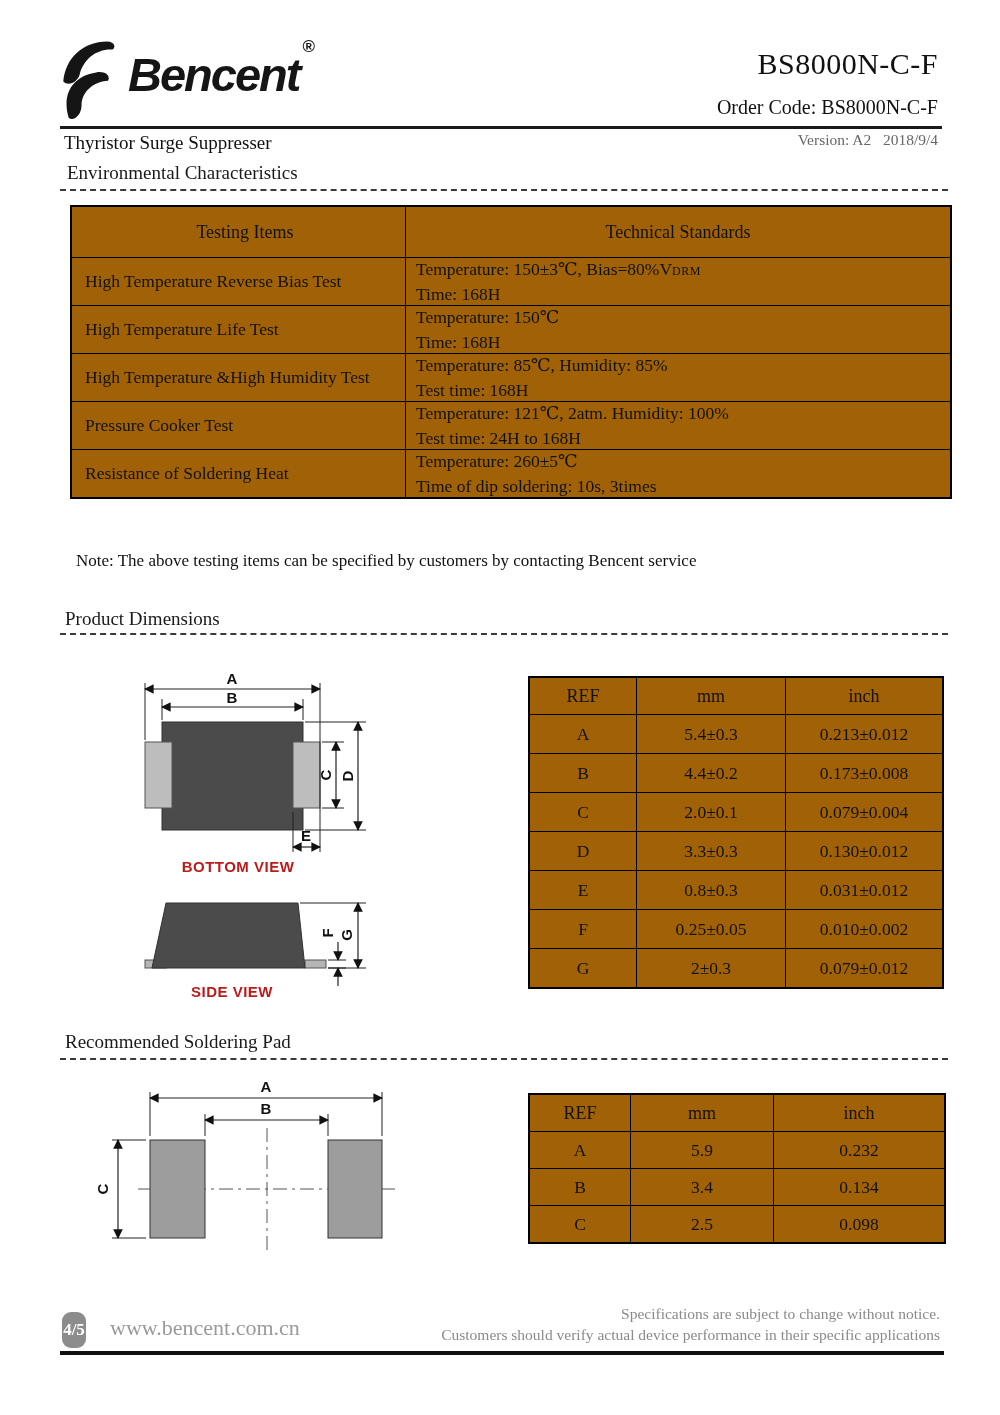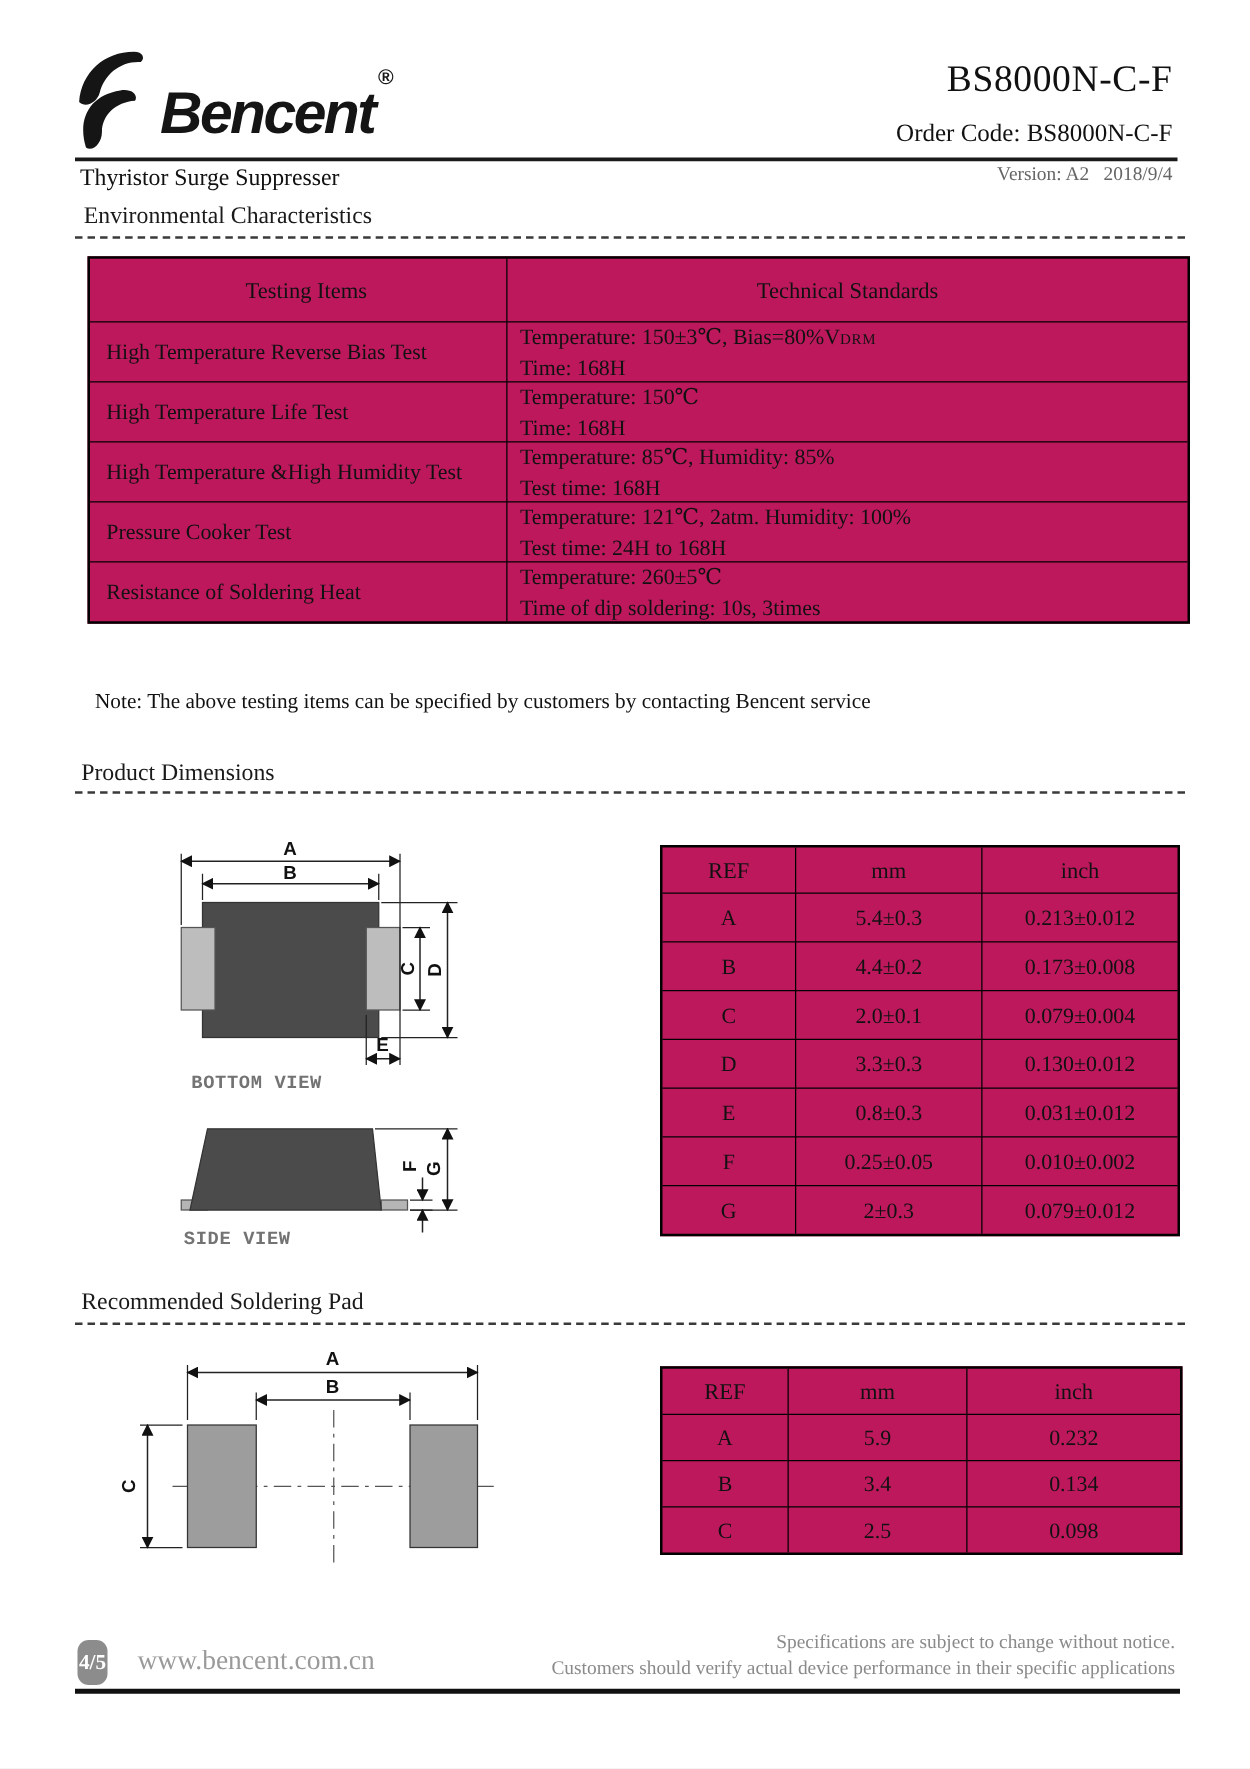--- a/index.html
+++ b/index.html
@@ -3,34 +3,34 @@
 <meta charset="utf-8">
 <style>
   html,body{margin:0;padding:0;background:#e8e8e8;}
   .page{position:relative;width:1000px;height:1415px;background:#ffffff;margin:0 auto;
         font-family:"Liberation Serif","DejaVu Serif",serif;color:#111;overflow:hidden;}
 
   
   .logo{position:absolute;left:56px;top:34px;display:flex;align-items:flex-end;}
   .logo svg{display:block;}
   .brand-text{font-family:"Liberation Sans","DejaVu Sans",sans-serif;font-weight:bold;font-style:italic;
-              font-size:47px;letter-spacing:-2px;margin-left:-12px;margin-bottom:3px;color:#151515;}
+              font-size:47px;letter-spacing:-2px;margin-left:-12px;margin-bottom:18px;color:#151515;}
   .reg{font-size:17px;font-weight:bold;font-style:normal;vertical-align:super;position:relative;top:-22px;left:3px;}
   .product-title{position:absolute;right:62px;top:47px;font-size:30px;letter-spacing:.5px;}
   .order-code{position:absolute;right:62px;top:96px;font-size:20px;}
   .header-rule{position:absolute;left:60px;right:58px;top:126px;height:3px;background:#1a1a1a;}
   .subtitle{position:absolute;left:64px;top:132px;font-size:19px;}
   .version{position:absolute;right:62px;top:131px;font-size:15.5px;color:#666;white-space:pre;}
 
   
   .sec-heading{position:absolute;font-size:19px;color:#1a1a1a;}
   .dash-rule{position:absolute;left:60px;right:52px;border-top:2.5px dashed #3a3a3a;height:0;}
 
   
-  .dtable{position:absolute;display:table;border:2px solid #000;background:#be185d;}
+  .dtable{position:absolute;display:table;border:2px solid #000;background:#a16207;}
   .tr{display:table-row;}
   .td{display:table-cell;border-left:1.5px solid #000;border-top:1.5px solid #000;
       vertical-align:middle;font-size:17.5px;}
   .tr .td:first-child{border-left:none;}
   .tr.head .td{border-top:none;text-align:center;font-size:18px;}
 
   
   .env-table{left:70px;top:205px;width:878px;}
   .env-table .tr.head .td{height:50px;}
   .env-table .td{height:47px;}
@@ -52,22 +52,22 @@
   .pad-table .td{height:36px;}
   .pad-table .td.c1{width:100px;}
   .pad-table .td.c2{width:142px;}
 
   
   .diag{position:absolute;}
   .diag text{font-family:"Liberation Sans","DejaVu Sans",sans-serif;font-weight:bold;font-size:15px;fill:#111;}
   .diag .dimline{stroke:#222;stroke-width:1.2;fill:none;}
   .diag .extline{stroke:#222;stroke-width:1;fill:none;}
   .diag .center{stroke:#555;stroke-width:1;stroke-dasharray:14 5 3 5;fill:none;}
-  .caption{position:absolute;font-family:Liberation Mono, monospace;
-           font-weight:bold;font-size:15px;color:#737373;letter-spacing:.5px;}
+  .caption{position:absolute;font-family:Liberation Sans, sans-serif;
+           font-weight:bold;font-size:15px;text-align:center;color:#b91c1c;letter-spacing:.5px;}
 
   
   .page-badge{position:absolute;left:62px;top:1312px;width:24px;height:36px;background:#8c8c8c;
               border-radius:9px;color:#fff;font-weight:bold;font-size:17px;display:flex;
               align-items:center;justify-content:center;}
   .site-url{position:absolute;left:110px;top:1315px;font-size:22px;color:#9a9a9a;}
   .footer-note{position:absolute;right:60px;top:1303px;text-align:right;font-size:15.5px;
                color:#8a8a8a;line-height:21px;}
   .footer-rule{position:absolute;left:60px;right:56px;top:1351px;height:4px;background:#101010;}
 </style>

